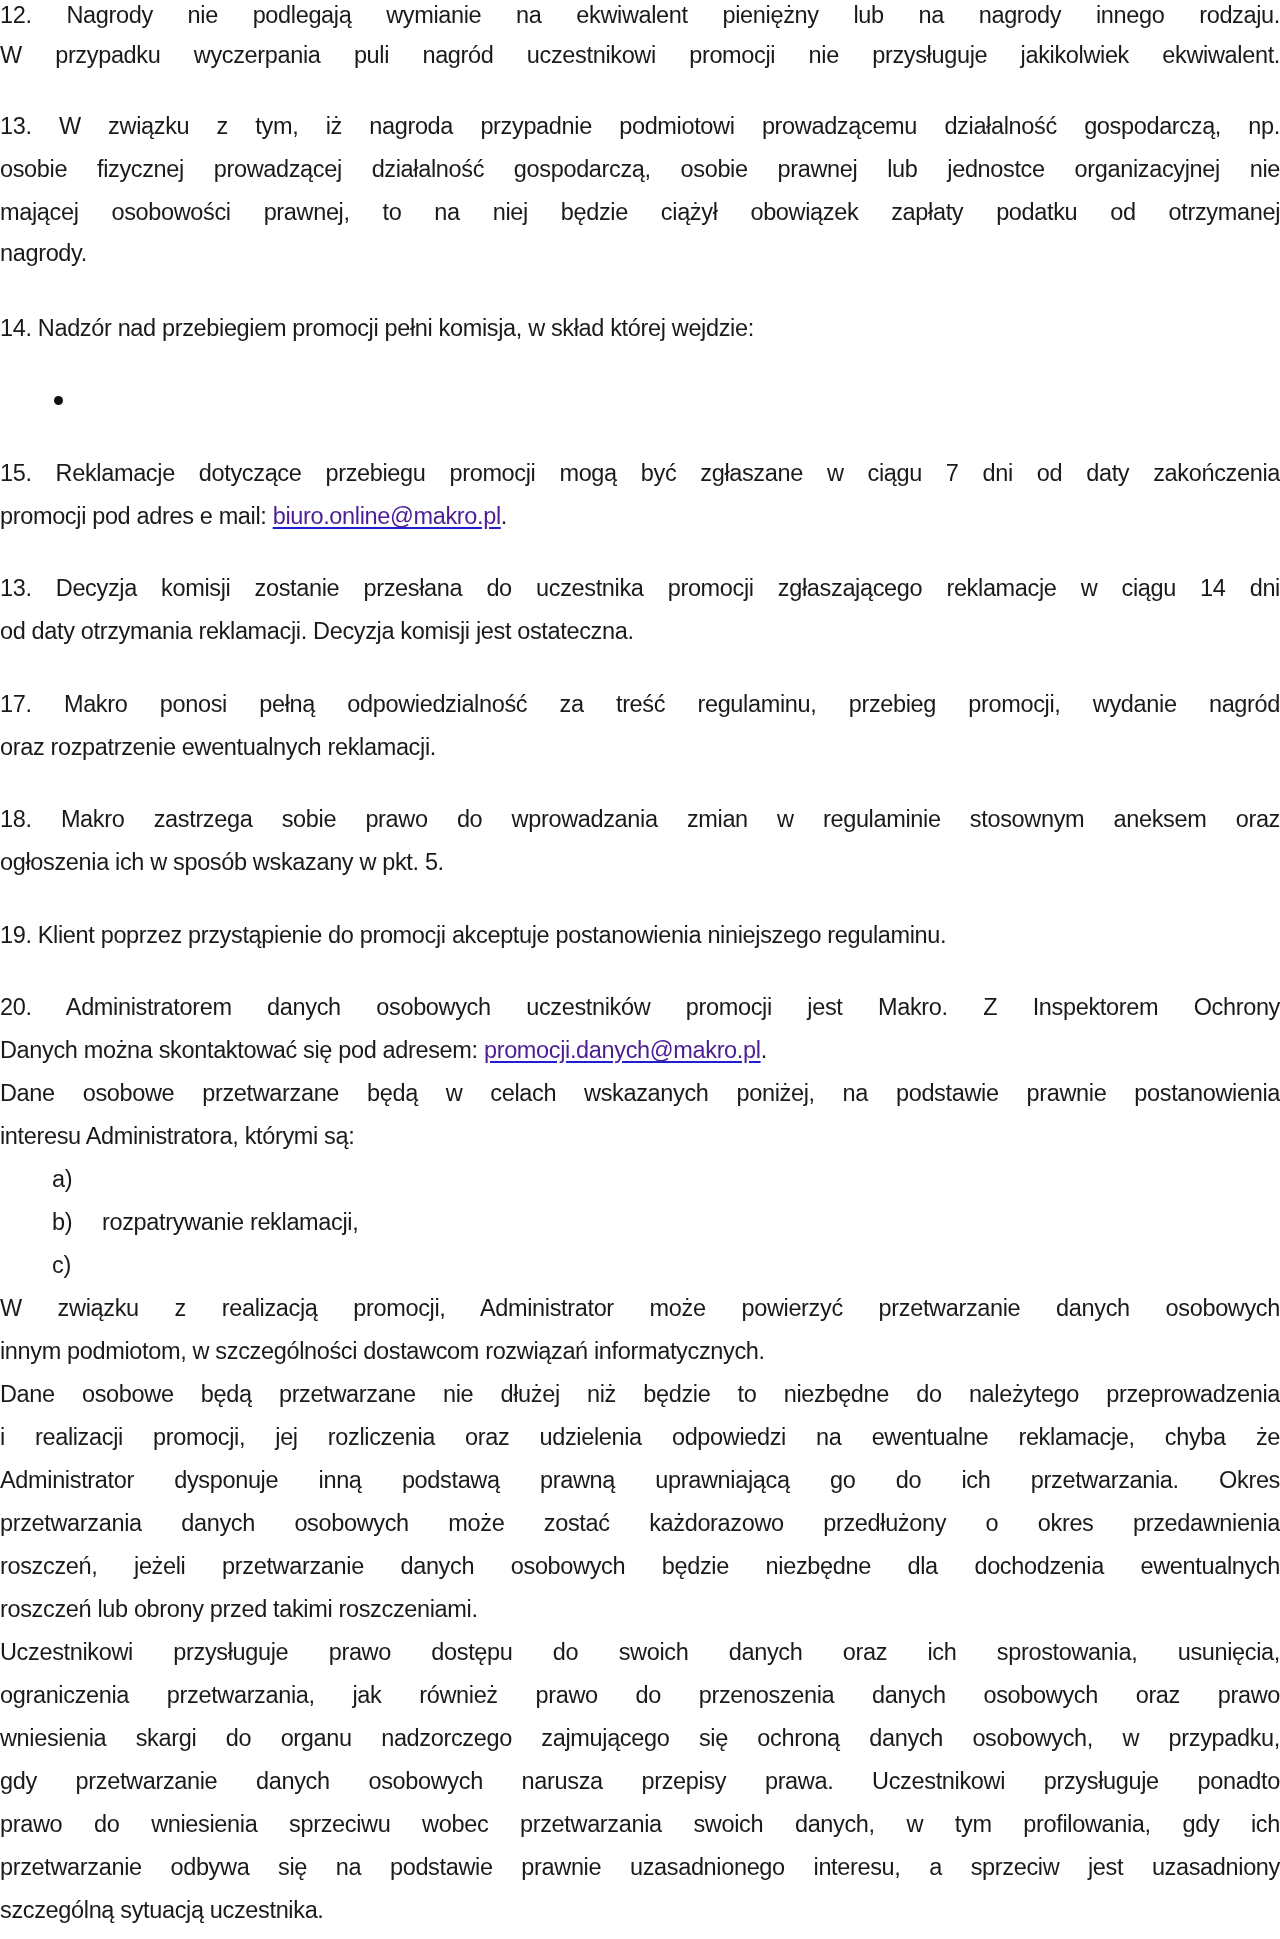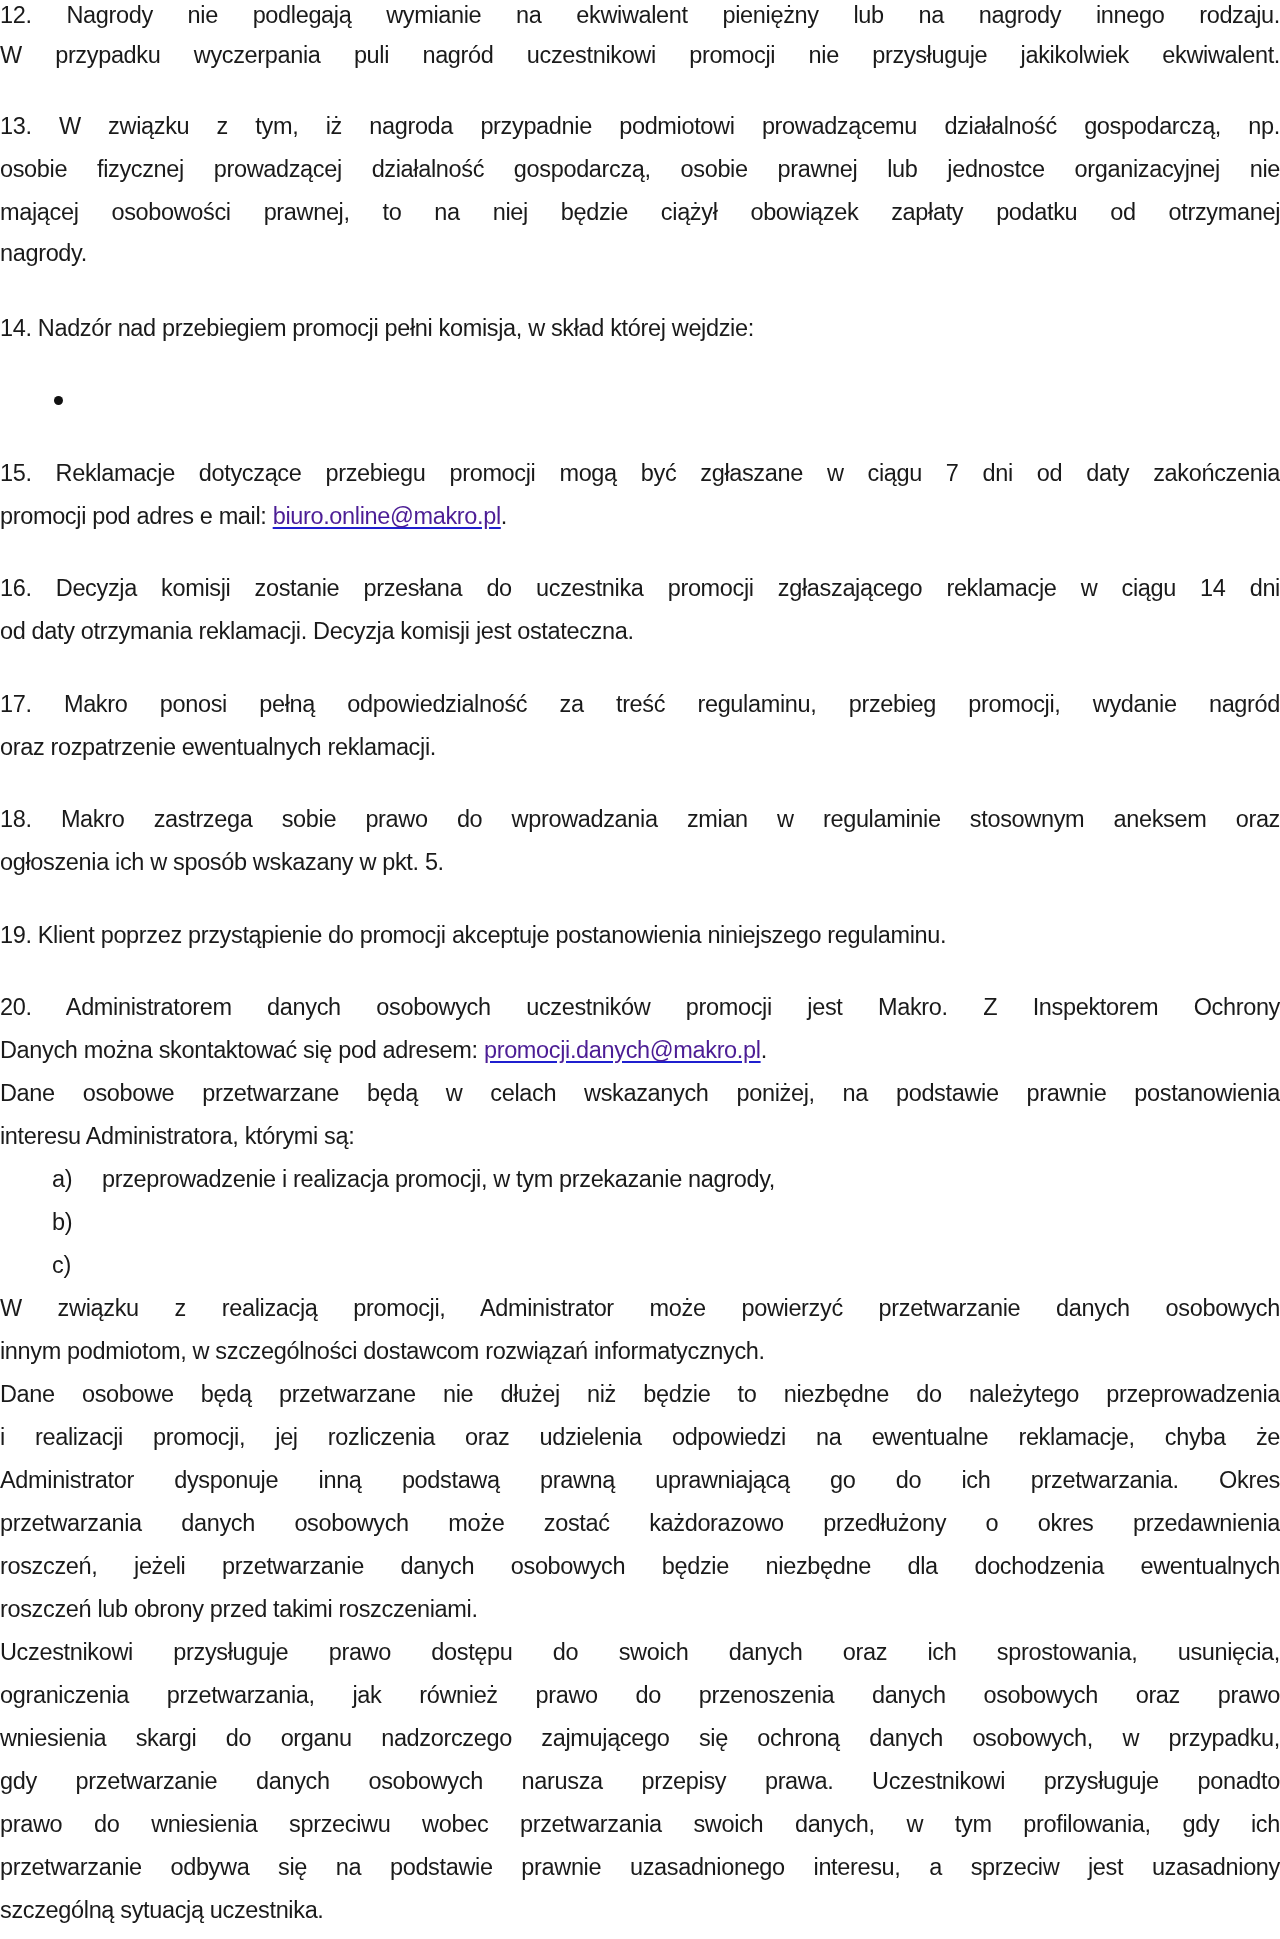--- a/index.html
+++ b/index.html
@@ -34,43 +34,43 @@
   <div class="line" style="top:232px">nagrody.</div>
 
   <div class="line" style="top:307px">14. Nadzór nad przebiegiem promocji pełni komisja, w skład której wejdzie:</div>
   <div class="line" style="top:379px">
     <span class="bullet" style="top:17px;left:54px"></span>
   </div>
 
   <div class="line justify" style="top:452px">15. Reklamacje dotyczące przebiegu promocji mogą być zgłaszane w ciągu 7 dni od daty zakończenia</div>
   <div class="line" style="top:495px"><span>promocji pod adres e mail: </span><a class="link">biuro.online@makro.pl</a><span>.</span></div>
 
-  <div class="line justify" style="top:567px">16. Decyzja komisji zostanie przesłana do uczestnika promocji zgłaszającego reklamacje w ciągu 14 dni</div>
+  <div class="line justify" style="top:567px">13. Decyzja komisji zostanie przesłana do uczestnika promocji zgłaszającego reklamacje w ciągu 14 dni</div>
   <div class="line" style="top:610px">od daty otrzymania reklamacji. Decyzja komisji jest ostateczna.</div>
 
   <div class="line justify" style="top:683px">17. Makro ponosi pełną odpowiedzialność za treść regulaminu, przebieg promocji, wydanie nagród</div>
   <div class="line" style="top:726px">oraz rozpatrzenie ewentualnych reklamacji.</div>
 
   <div class="line justify" style="top:798px">18. Makro zastrzega sobie prawo do wprowadzania zmian w regulaminie stosownym aneksem oraz</div>
   <div class="line" style="top:841px">ogłoszenia ich w sposób wskazany w pkt. 5.</div>
 
   <div class="line" style="top:914px">19. Klient poprzez przystąpienie do promocji akceptuje postanowienia niniejszego regulaminu.</div>
 
   <div class="line justify" style="top:986px">20. Administratorem danych osobowych uczestników promocji jest Makro. Z Inspektorem Ochrony</div>
   <div class="line" style="top:1029px"><span>Danych można skontaktować się pod adresem: </span><a class="link">promocji.danych@makro.pl</a><span>.</span></div>
 
   <div class="line justify" style="top:1072px">Dane osobowe przetwarzane będą w celach wskazanych poniżej, na podstawie prawnie postanowienia</div>
   <div class="line" style="top:1115px">interesu Administratora, którymi są:</div>
 
   <div class="line" style="top:1158px">
     <span class="li-label">a)</span>
-    <span class="li-text">przeprowadzenie i realizacja promocji, w tym przekazanie nagrody,</span>
   </div>
   <div class="line" style="top:1201px">
     <span class="li-label">b)</span>
+    <span class="li-text">rozpatrywanie reklamacji,</span>
   </div>
   <div class="line" style="top:1244px">
     <span class="li-label">c)</span>
   </div>
 
   <div class="line justify" style="top:1287px">W związku z realizacją promocji, Administrator może powierzyć przetwarzanie danych osobowych</div>
   <div class="line" style="top:1330px">innym podmiotom, w szczególności dostawcom rozwiązań informatycznych.</div>
 
   <div class="line justify" style="top:1373px">Dane osobowe będą przetwarzane nie dłużej niż będzie to niezbędne do należytego przeprowadzenia</div>
   <div class="line justify" style="top:1416px">i realizacji promocji, jej rozliczenia oraz udzielenia odpowiedzi na ewentualne reklamacje, chyba że</div>

